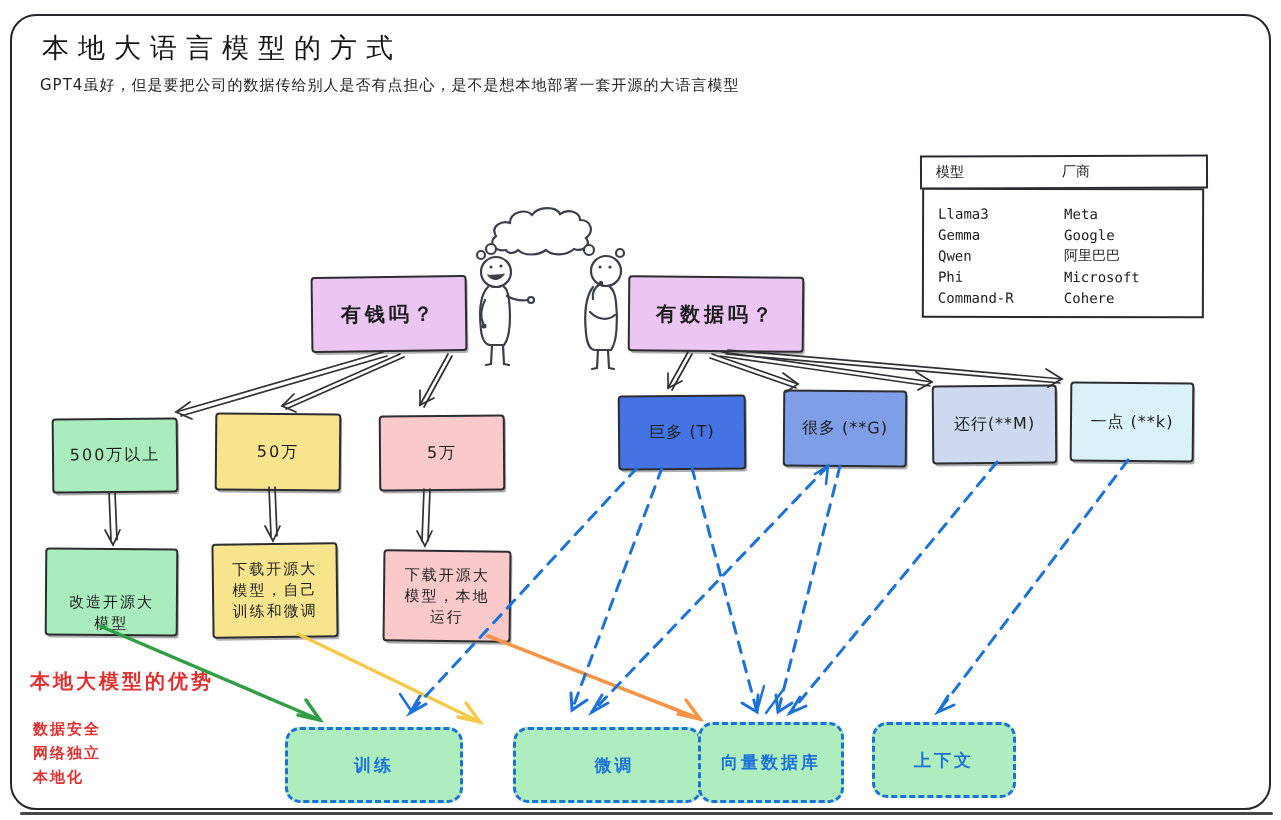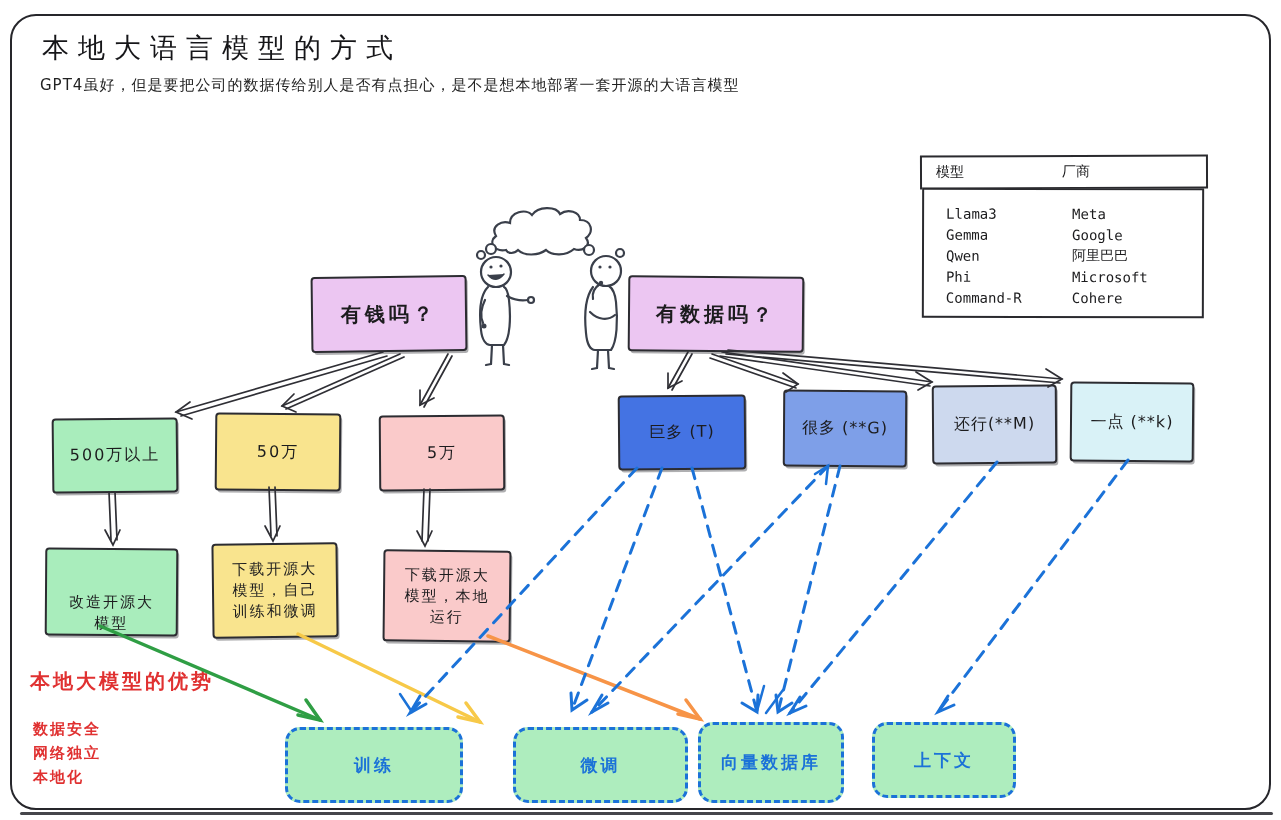--- a/index.html
+++ b/index.html
@@ -35,39 +35,39 @@
   #d1{left:618px;top:395px;width:124px;height:71px;background:var(--blue-1,#4473e3);transform:rotate(-.5deg);}
   #d2{left:783px;top:390px;width:120px;height:73px;background:var(--blue-2,#7e9fe8);transform:rotate(.4deg);}
   #d3{left:932px;top:385px;width:121px;height:75px;background:var(--blue-3,#cdd9ee);transform:rotate(-.4deg);}
   #d4{left:1070px;top:382px;width:120px;height:76px;background:var(--blue-4,#d9f2f7);transform:rotate(.5deg);}
 
   .method{position:absolute;border:3.5px dashed var(--dashed-blue,#1b72d8);border-radius:15px;
           background:var(--method-fill,#aeedbe);color:var(--dashed-blue,#1b72d8);
           display:flex;align-items:center;justify-content:center;font-size:17px;font-weight:700;
           letter-spacing:3px;}
   #m1{left:285px;top:727px;width:172px;height:70px;}
-  #m2{left:513px;top:727px;width:169px;height:70px;}
+  #m2{left:513px;top:727px;width:169px;height:70px;padding-left:14px;}
   #m3{left:698px;top:722px;width:140px;height:75px;}
   #m4{left:872px;top:722px;width:138px;height:70px;}
 
   .adv-title{position:absolute;left:30px;top:668px;font-size:20px;font-weight:700;
              letter-spacing:3px;color:var(--advantage-red,#e03131);}
   .adv-item{position:absolute;left:33px;font-size:15px;font-weight:600;letter-spacing:2px;
             color:var(--advantage-red,#e03131);}
   #adv0{top:720px;} #adv1{top:744px;} #adv2{top:768px;}
 
   
   .tbl-head{position:absolute;left:920px;top:155px;width:284px;height:30px;border:2px solid #2a2a2e;
             background:#fff;display:flex;align-items:center;font-family:"DejaVu Sans Mono",monospace;
             font-size:14px;transform:rotate(-.2deg);}
   .tbl-head span{display:inline-block;}
   .tbl-head .c1{margin-left:14px;width:126px;}
   .tbl-body{position:absolute;left:922px;top:188px;width:282px;height:130px;border:2px solid #2a2a2e;
             background:#fff;font-family:"DejaVu Sans Mono",monospace;font-size:14px;
-            padding-top:13px;box-sizing:border-box;transform:rotate(.15deg);padding-left:8px;}
+            padding-top:13px;box-sizing:border-box;transform:rotate(.15deg);}
   .tbl-row{display:flex;height:21px;align-items:center;}
   .tbl-row .c1{margin-left:14px;width:126px;}
 
   svg.layer{position:absolute;left:0;top:0;pointer-events:none;}
 </style>
 </head>
 <body>
 
 <div id="stage">
   <div class="frame"></div>

